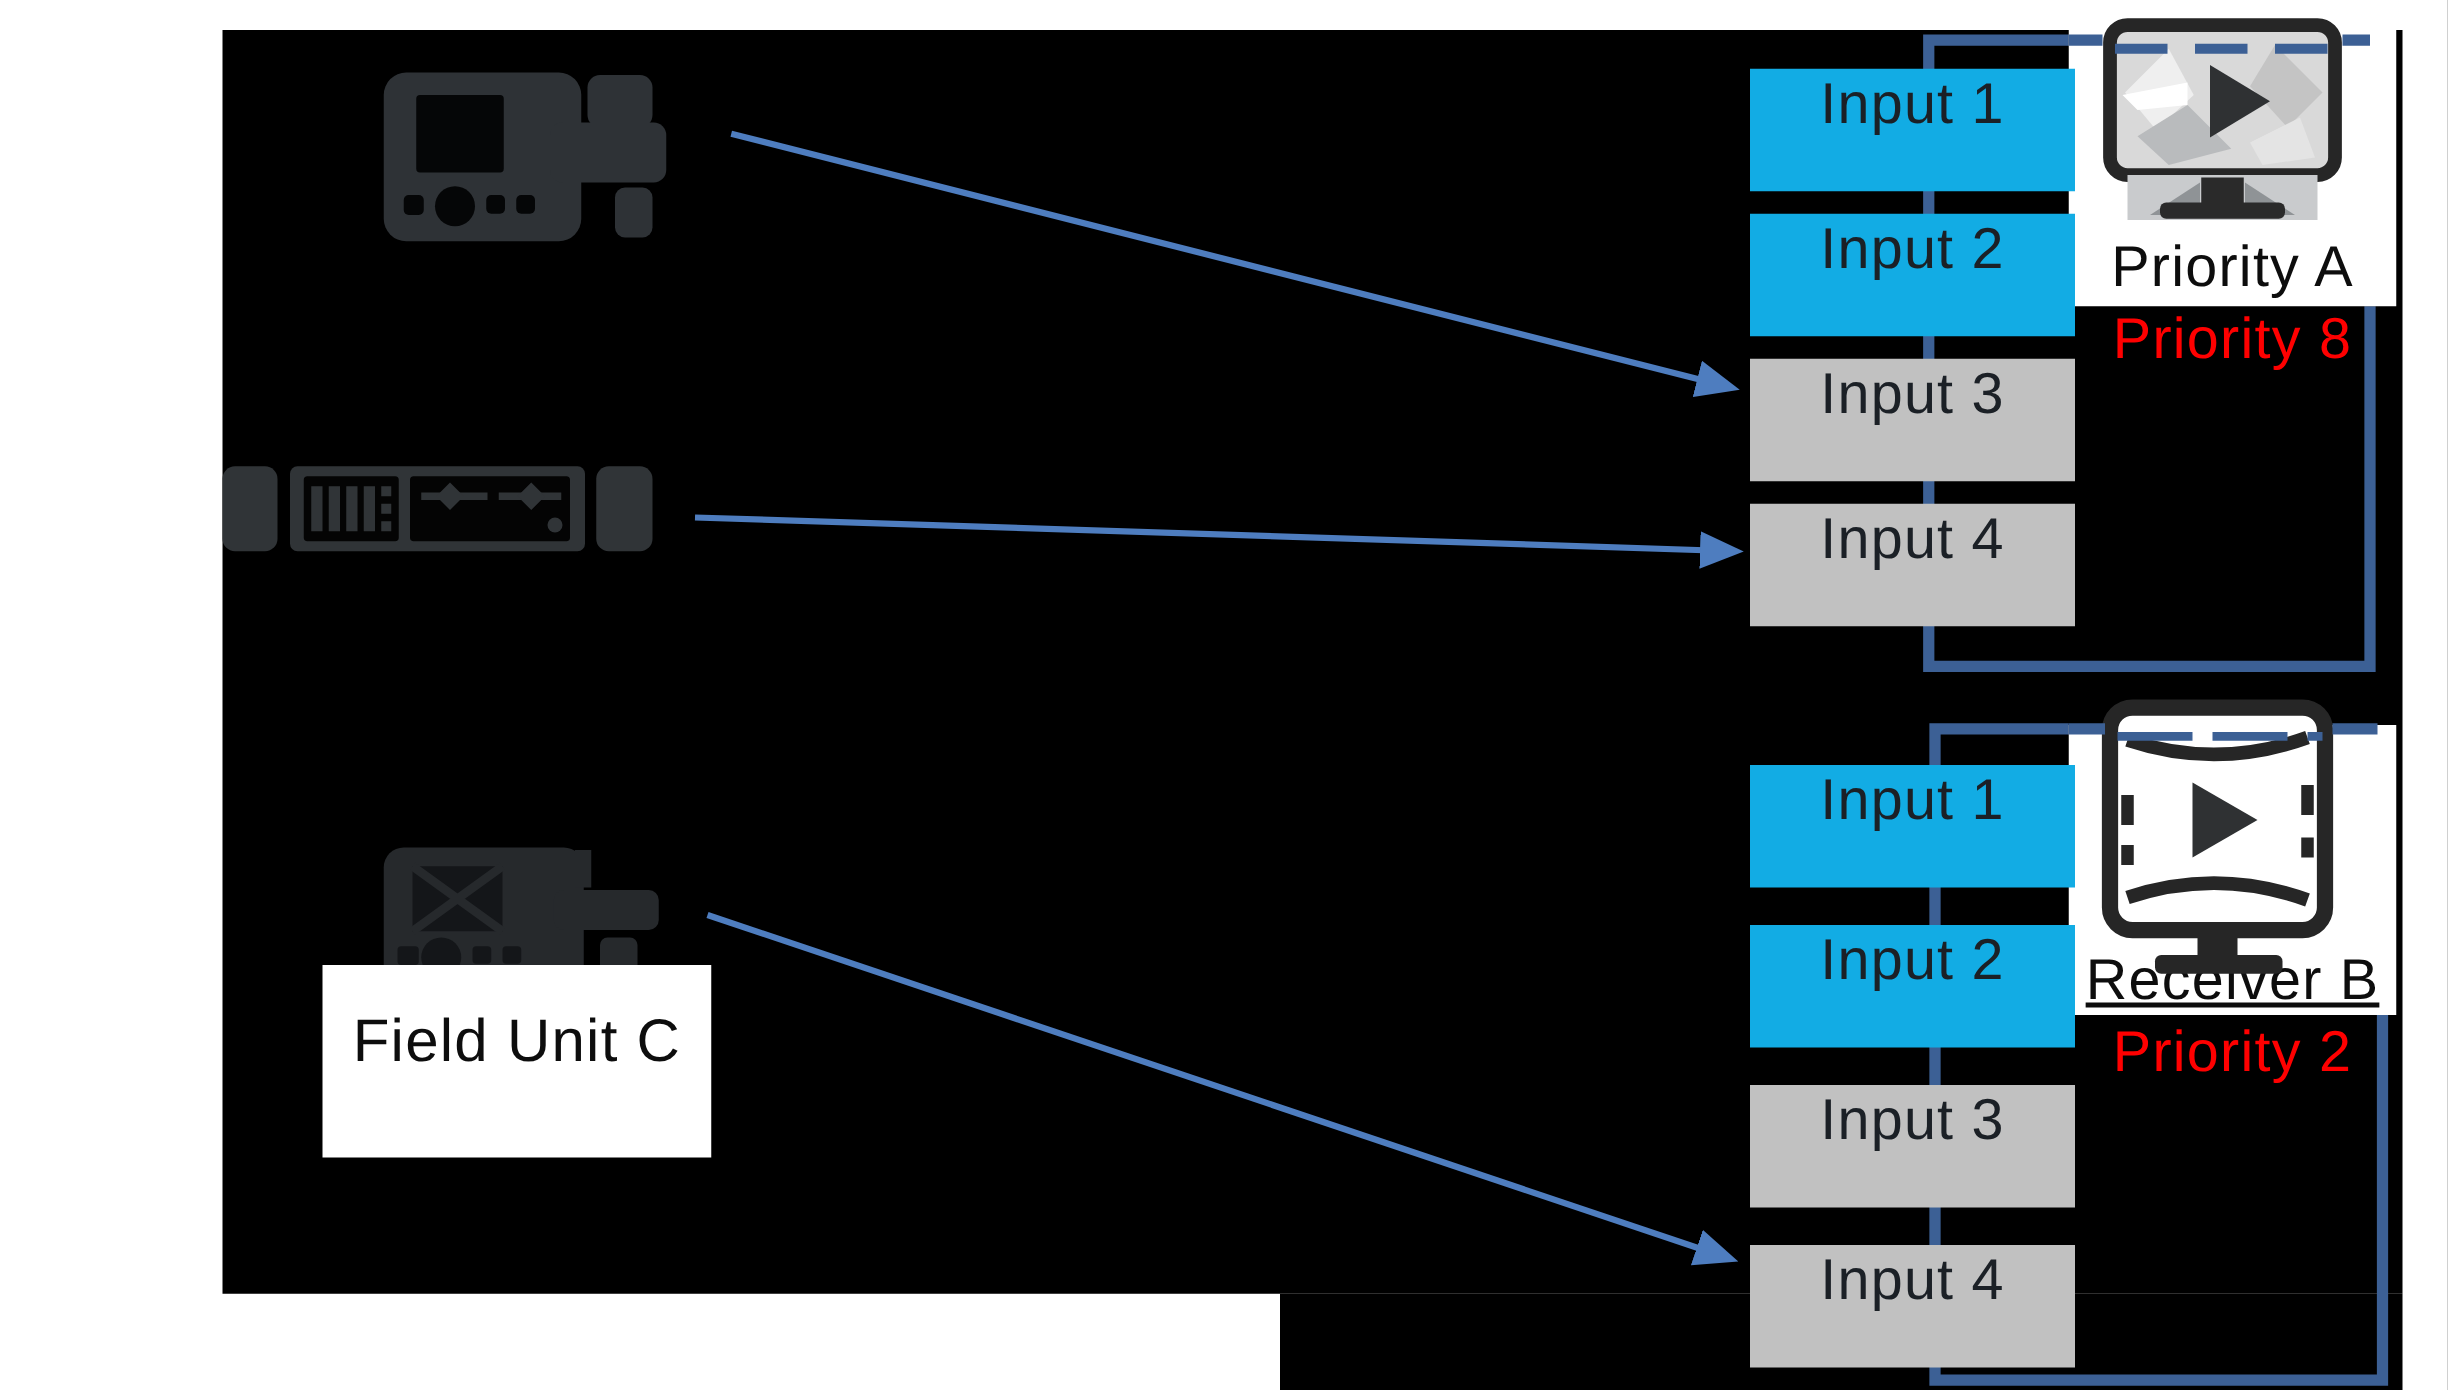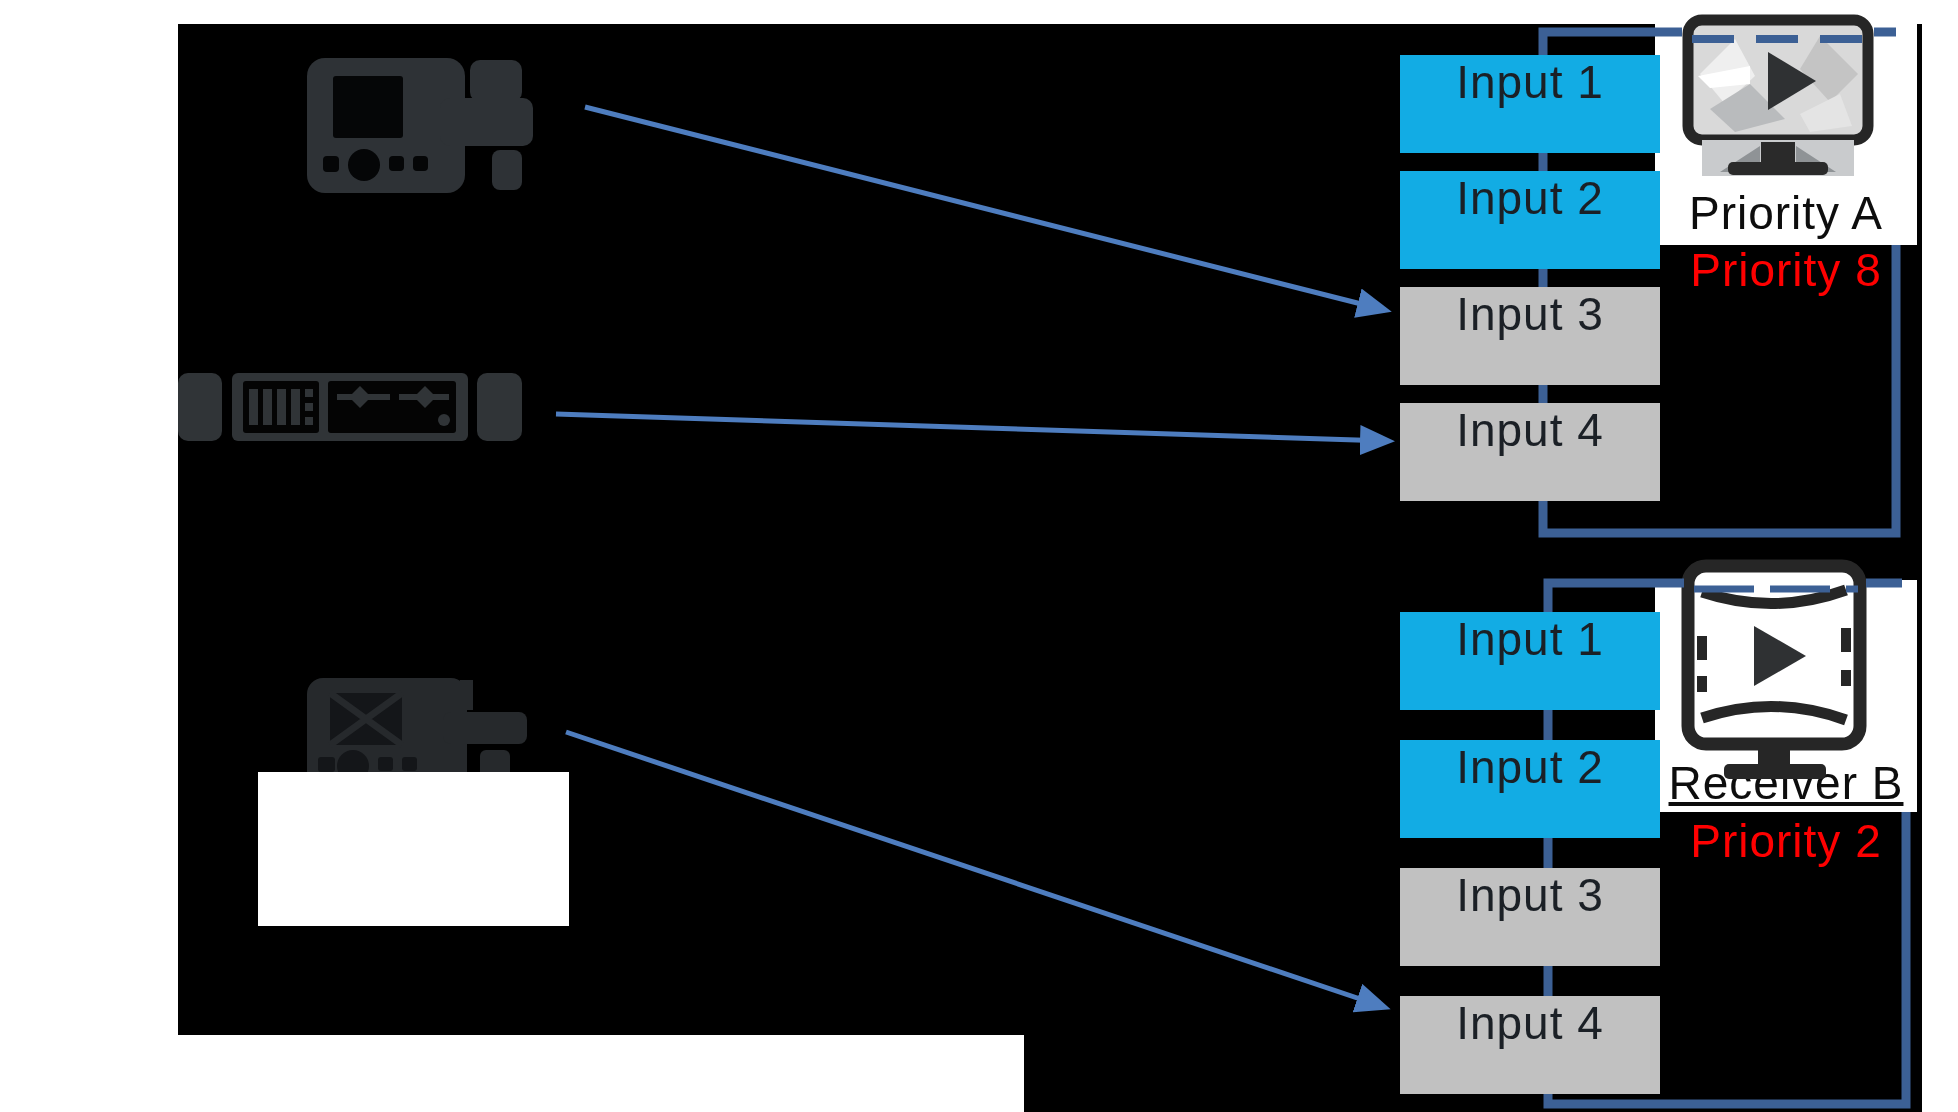--- a/index.html
+++ b/index.html
@@ -131,20 +131,21 @@
       <span>Input 3</span>
     </div>
   <div class="input-box" style="top: 996px; background: rgb(193, 193, 193);">
       <span>Input 4</span>
     </div>
 
   <div class="cap" id="receiver-a-name">Priority A</div>
   <div class="cap red" id="receiver-a-priority">Priority 8</div>
   <div class="cap" id="receiver-b-name">Receiver B</div>
   <div class="cap red" id="receiver-b-priority">Priority 2</div>
+  <div id="field-unit-c-label">Field Unit C</div>
 
   <svg class="icon-abs" style="left:1680px;top:14px" width="200" height="170" viewBox="0 0 200 170">
     <rect x="8" y="6" width="180" height="120" rx="14" fill="#D9D9D9" stroke="#262626" stroke-width="11"></rect>
     <polygon points="20,60 55,25 75,62 45,90" fill="#EFEFEF"></polygon>
     <polygon points="140,22 178,60 150,88 120,55" fill="#C4C4C4"></polygon>
     <polygon points="30,95 70,70 105,105 55,118" fill="#B9BBBD"></polygon>
     <polygon points="120,100 160,80 172,112 130,118" fill="#E4E4E4"></polygon>
     <polygon points="18,62 70,52 70,70 30,74" fill="#FFFFFF"></polygon>
     <polygon points="88,38 88,96 136,67" fill="#2F3133"></polygon>
     <rect x="22" y="126" width="152" height="36" fill="#C9CBCD"></rect>

